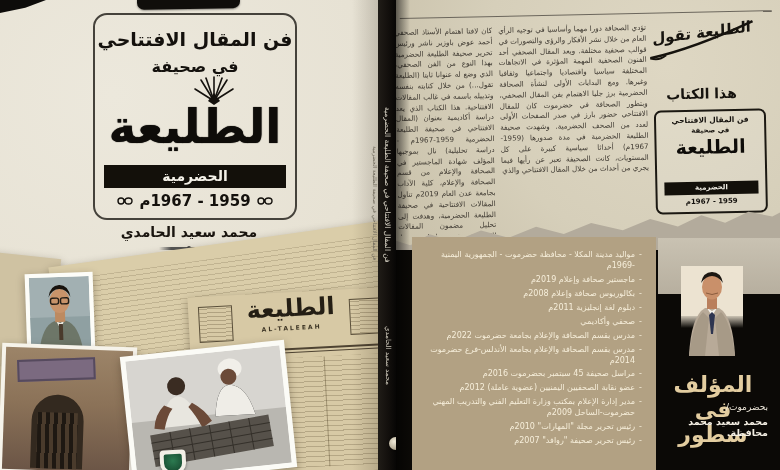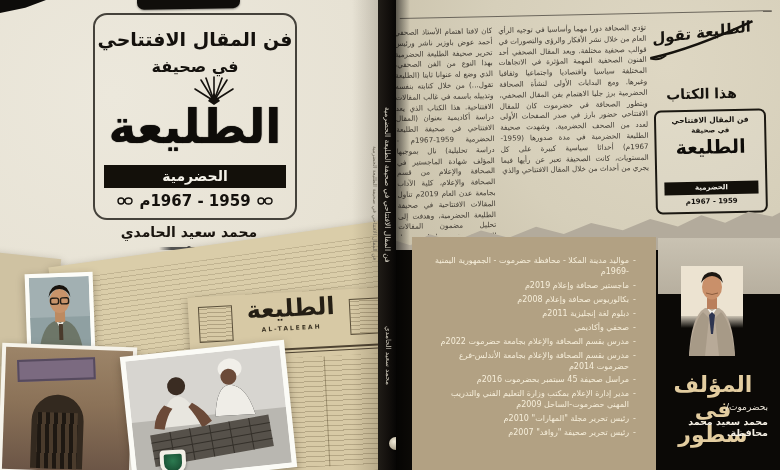--- a/index.html
+++ b/index.html
@@ -139,21 +139,21 @@
   #mini-date{left:0;top:86px;width:100%;font-size:7px;font-weight:700;color:#14110d;}
 
   .clip-col{top:36px;height:208px;font-size:7.2px;line-height:1.5;color:#403b33;
             text-align:justify;overflow:hidden;}
   #col-right{right:138px;width:148px;}
   #col-left{right:292px;width:98px;}
 
   
   #bio-panel{left:16px;top:237px;width:244px;height:233px;background:#b2a183;
              padding:11px 12px 6px 8px;}
-  #bio-panel ul{margin:8px;padding:0;list-style:none;}
+  #bio-panel ul{margin:2px;padding:0;list-style:none;}
   #bio-panel li{position:relative;font-size:8px;line-height:1.35;color:#f6eeda;
                 margin-bottom:3.2px;padding-right:7px;}
   #bio-panel li::before{content:"-";position:absolute;right:0;top:0;}
 
   
   #author-photo{left:285px;top:266px;width:62px;height:90px;}
   #author-heading{left:262px;top:372px;width:110px;text-align:center;font-size:22px;
       font-weight:700;color:#e3cda0;letter-spacing:-.5px;}
   #author-role{left:262px;top:402px;width:110px;text-align:right;font-size:9px;color:#efe9dc;}
   #author-name{left:252px;top:416px;width:120px;text-align:right;font-size:9.5px;
@@ -317,20 +317,21 @@
     <div id="bio-panel" class="abs">
       <ul>
         <li>مواليد مدينة المكلا - محافظة حضرموت - الجمهورية اليمنية -1969م</li>
         <li>ماجستير صحافة وإعلام 2019م</li>
         <li>بكالوريوس صحافة وإعلام 2008م</li>
         <li>دبلوم لغة إنجليزية 2011م</li>
         <li>صحفي وأكاديمي</li>
         <li>مدرس بقسم الصحافة والإعلام بجامعة حضرموت 2022م</li>
         <li>مدرس بقسم الصحافة والإعلام بجامعة الأندلس-فرع حضرموت 2014م</li>
         <li>مراسل صحيفة 45 سبتمبر بحضرموت 2016م</li>
+        <li>عضو نقابة الصحفيين اليمنيين (عضوية عاملة) 2012م</li>
         <li>مدير إدارة الإعلام بمكتب وزارة التعليم الفني والتدريب المهني حضرموت-الساحل 2009م</li>
         <li>رئيس تحرير مجلة "المهارات" 2010م</li>
         <li>رئيس تحرير صحيفة "روافد" 2007م</li>
       </ul>
     </div>
 
     <div id="author-photo" class="abs">
       <svg width="62" height="90" viewBox="0 0 62 90">
         <defs>
           <linearGradient id="fadebg" x1="0" y1="0" x2="0" y2="1">

